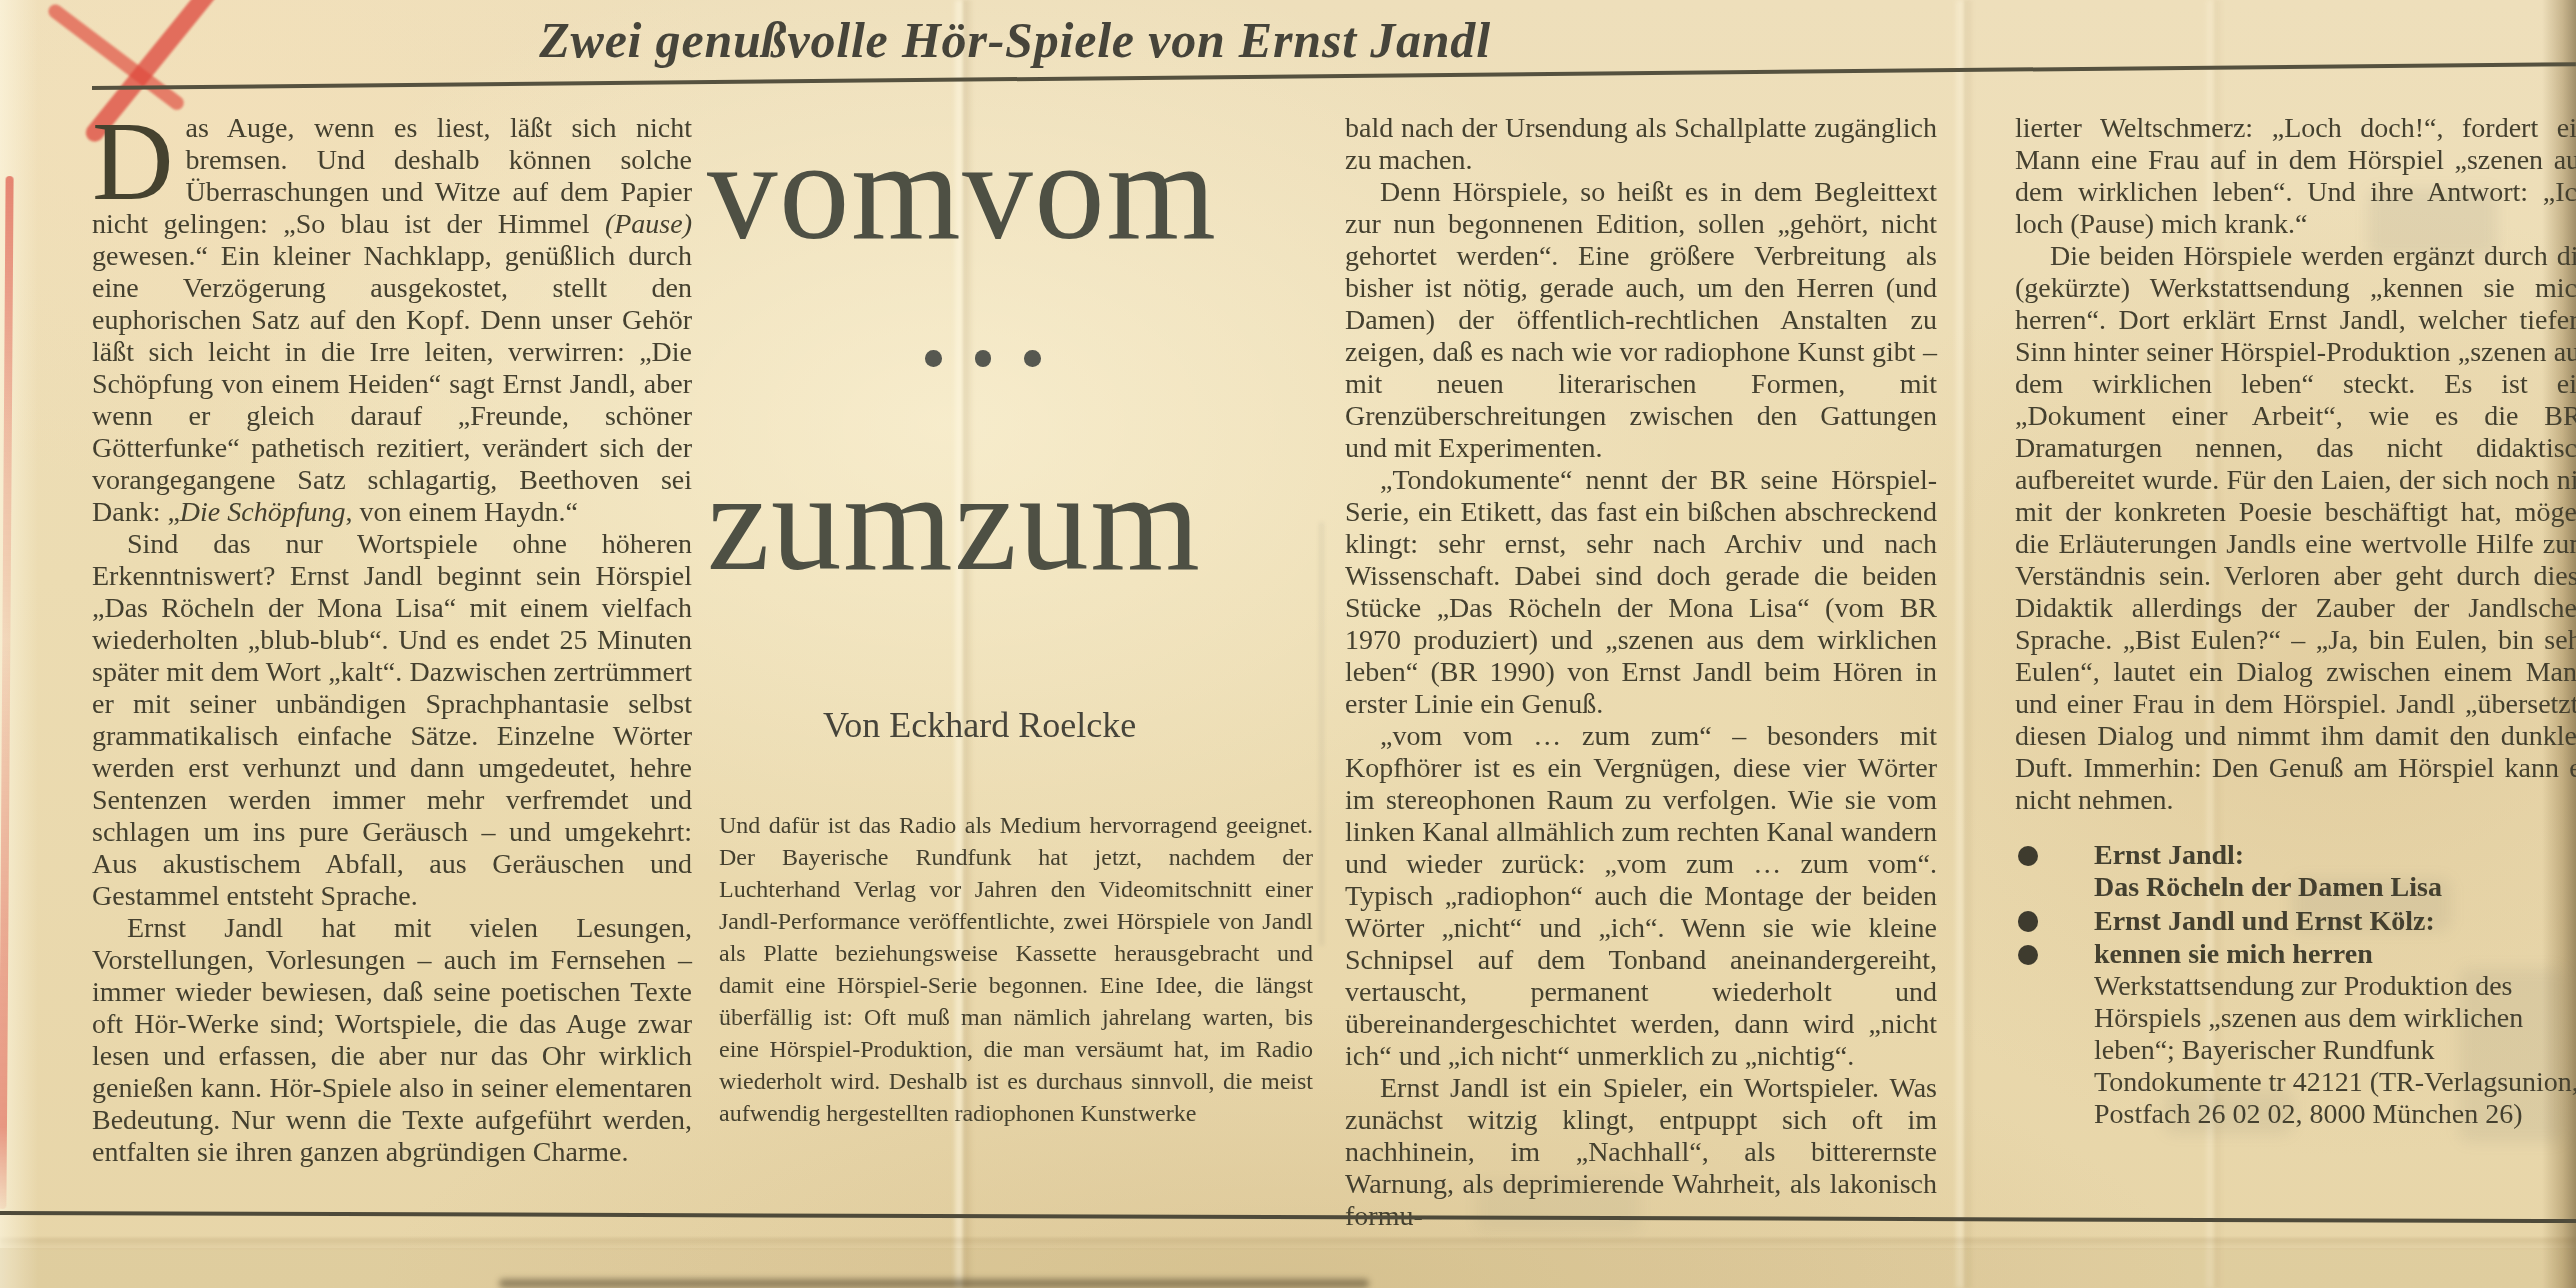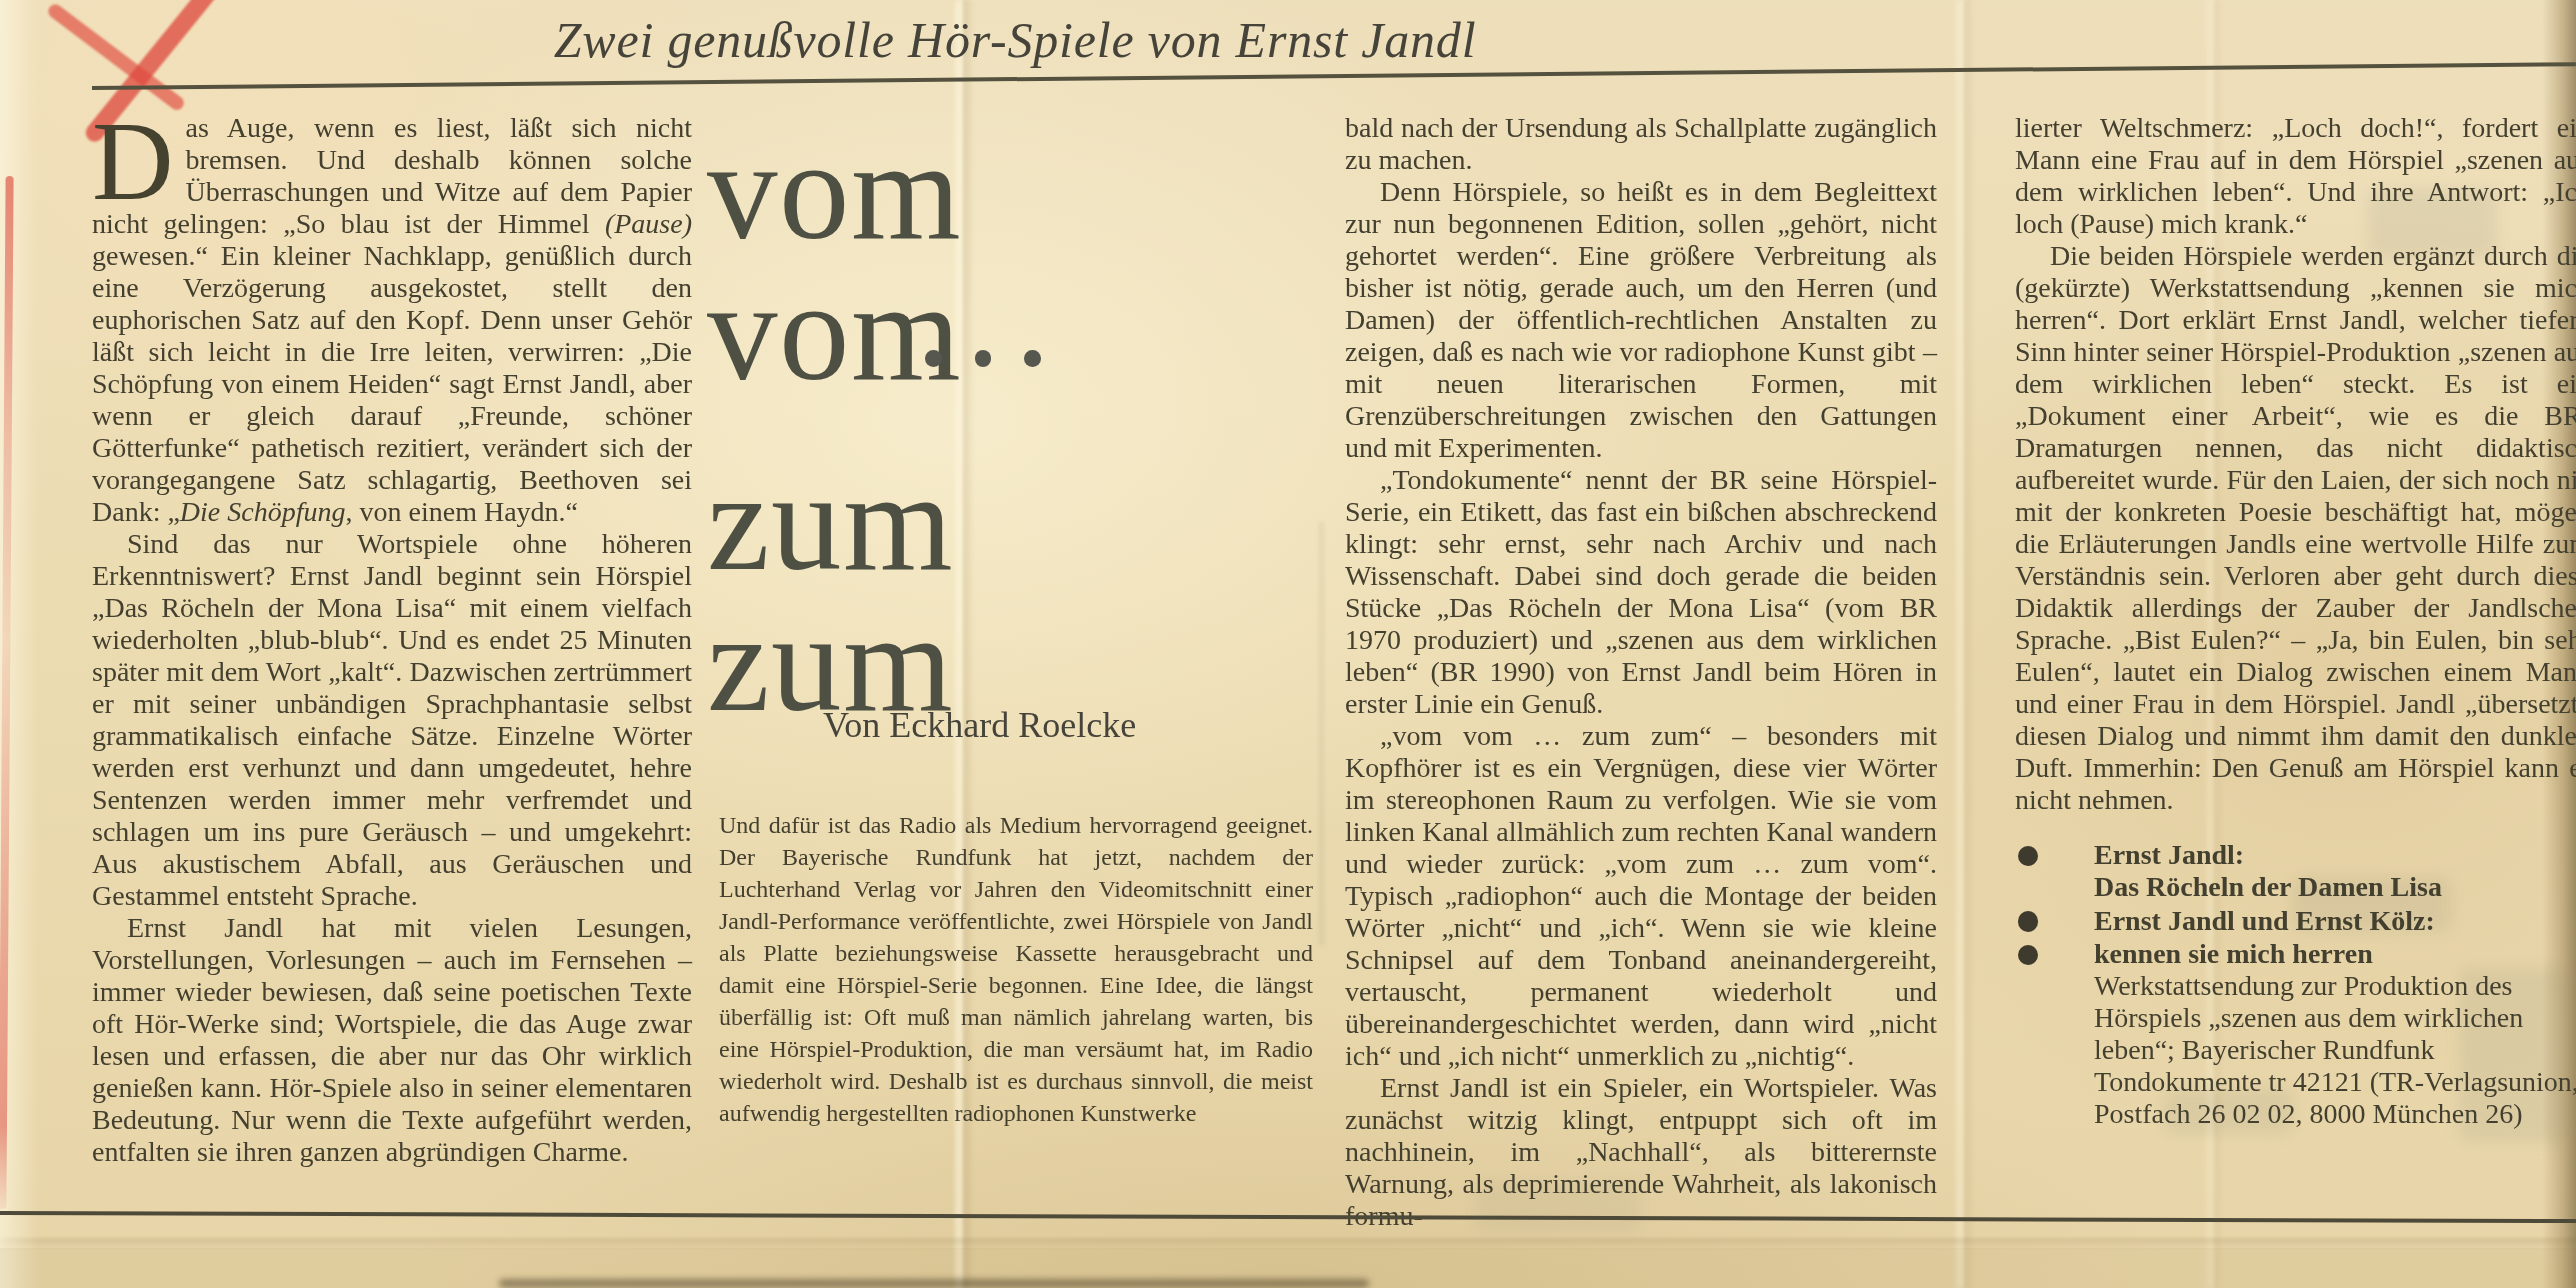--- a/index.html
+++ b/index.html
@@ -31,33 +31,33 @@
   .red-x .s1{position:absolute;left:113px;top:-23px;width:18px;height:200px;background:rgba(220,65,55,0.72);transform:rotate(39deg);border-radius:9px;filter:blur(0.9px);}
   .red-x .s2{position:absolute;left:79px;top:-11.3px;width:14.4px;height:166px;background:rgba(222,72,60,0.65);transform:rotate(-53deg);border-radius:7.6px;filter:blur(0.9px);}
   .red-margin{position:absolute;left:2.3px;top:176px;width:8.3px;height:1033px;border-radius:6px;transform:rotate(0.4deg);
     background:linear-gradient(180deg,rgba(218,68,56,0.62) 0%,rgba(218,68,56,0.28) 25%,rgba(218,68,56,0.12) 45%,rgba(218,68,56,0.38) 72%,rgba(218,68,56,0.5) 92%,rgba(218,68,56,0.08) 100%);
     filter:blur(0.6px);}
   
   .title-rule{position:absolute;left:92px;top:86px;width:2484px;height:3.8px;background:#55513f;transform:rotate(-0.55deg);transform-origin:left center;}
   .bottom-rule{position:absolute;left:0;top:1211px;width:2576px;height:3.8px;background:#4e4a3a;transform:rotate(0.18deg);transform-origin:left center;}
   
   .headline{position:absolute;left:92px;top:10.6px;width:1846px;text-align:center;
-    font-style:italic;font-size:50px;letter-spacing:0.8px;color:#46443a;white-space:nowrap;}
+    font-style:italic;font-size:50px;letter-spacing:0.8px;color:#46443a;white-space:nowrap;font-weight:bold;}
   
   .col{position:absolute;top:112px;font-size:28px;line-height:32px;text-align:justify;color:#44402f;}
   .col p{margin:0;hyphens:auto;-webkit-hyphens:auto;}
   .col p.ind{text-indent:35px;}
   .col1{left:92px;width:600px;}
   .col3{left:1345px;width:592px;}
   .col4{left:1969px;width:576px;margin-left:46px;}
   .dropcap{float:left;font-size:113px;line-height:85px;padding:6px 12px 0 0;color:#45422f;}
   .it{font-style:italic;}
   
   .bigrow{position:absolute;left:707px;width:596px;display:flex;justify-content:flex-start;
-    font-size:141px;line-height:1;color:#4e5044;letter-spacing:1.5px;flex-direction:column;}
+    font-size:141px;line-height:1;color:#4e5044;letter-spacing:1.5px;}
   .bigrow span{display:block;}
   .row-vom{top:120px;}
   .row-zum{top:451px;}
   .dots{position:absolute;left:707px;top:350px;width:552px;display:flex;justify-content:center;gap:33px;}
   .dots i{display:block;width:16.6px;height:16.6px;border-radius:50%;background:#565850;}
   .byline{position:absolute;left:688px;top:704px;width:583px;text-align:center;font-size:36px;color:#46443a;}
   .col2para{position:absolute;left:719px;top:809px;width:594px;font-size:24px;line-height:32px;text-align:justify;color:#44402f;}
   .col2para p{margin:0;hyphens:auto;}
   
   .listings{margin-top:23px;}

